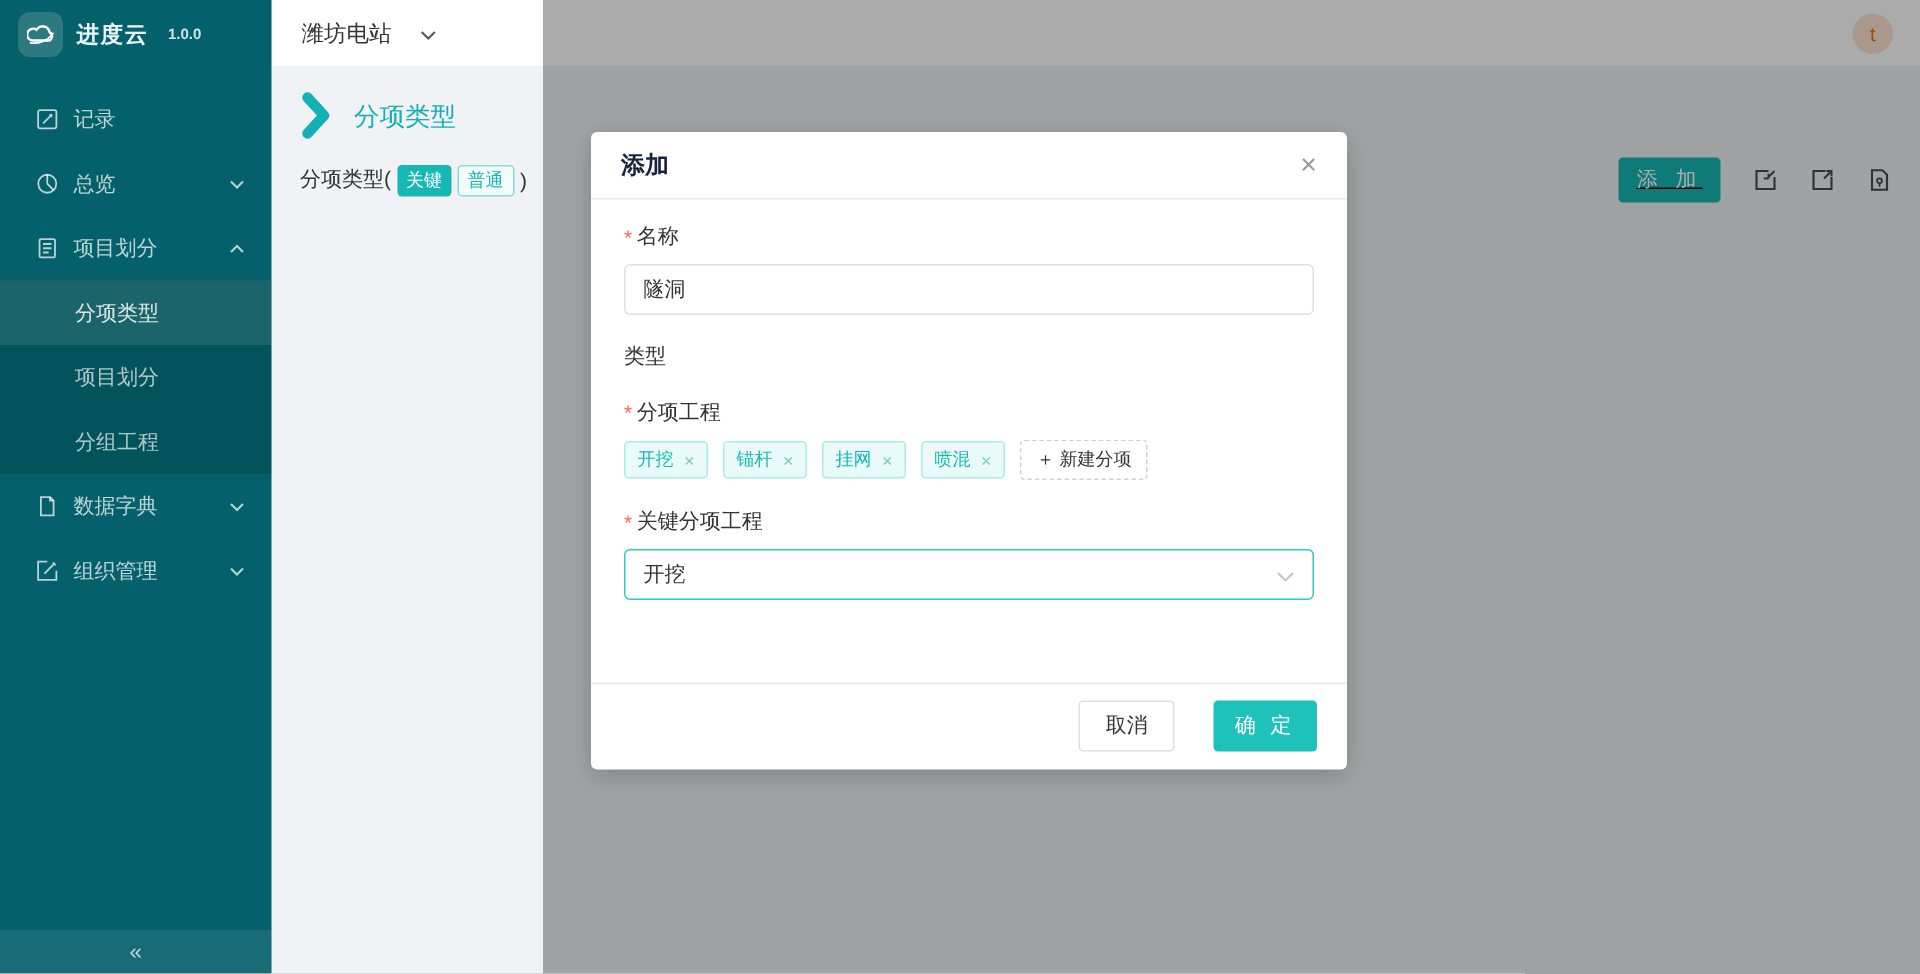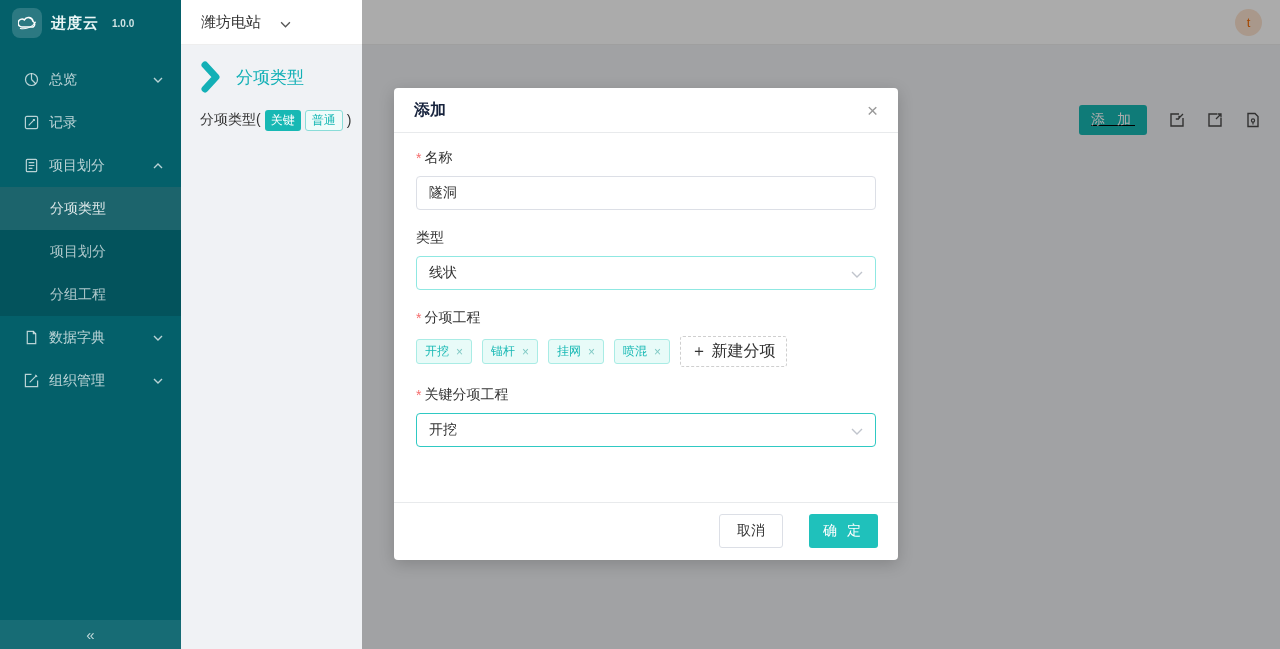--- a/index.html
+++ b/index.html
@@ -57,21 +57,21 @@
   .field { margin-bottom:19px; }
   .field-label { font-size:14px; color:#333; margin-bottom:9px; display:flex; align-items:center; gap:3px; }
   .req-mark { color:#f56c6c; font-size:14px; }
   .text-input { width:100%; height:34px; border:1px solid #dcdfe6; border-radius:4px; padding:0 12px; font-size:14px; color:#333; outline:none; font-family:"Liberation Sans",sans-serif; }
   .select-box { width:100%; height:34px; border-radius:4px; padding:0 12px; font-size:14px; color:#333; display:flex; align-items:center; justify-content:space-between; cursor:pointer; background:#fff; }
   .select-type { border:1px solid #8fe8e2; }
   .select-key { border:1px solid #2fc9c3; }
   .tags-row { display:flex; align-items:center; gap:10px; }
   .tag { display:inline-flex; align-items:center; gap:7px; background:#e8fbf8; border:1px solid #a9ece5; color:#17b8b4; font-size:12px; padding:3px 8px; border-radius:3px; }
   .tag-x { color:#7fc9c4; cursor:pointer; font-size:12px; }
-  .add-tag-btn { border:1px dashed #cfcfcf; background:#fff; color:#333; font-size:16px; padding:4px 10px; border-radius:3px; cursor:pointer; font-family:"Liberation Sans",sans-serif; }
+  .add-tag-btn { border:1px dashed #cfcfcf; background:#fff; color:#333; font-size:12px; padding:4px 10px; border-radius:3px; cursor:pointer; font-family:"Liberation Sans",sans-serif; }
   .footer-space { height:34px; }
   .modal-footer { border-top:1px solid #e8eaec; padding:11px 20px 12px; display:flex; justify-content:flex-end; gap:12px; }
   .btn-cancel { background:#fff; border:1px solid #dcdfe6; border-radius:3px; padding:7px 17px; font-size:14px; color:#333; cursor:pointer; font-family:"Liberation Sans",sans-serif; }
   .btn-confirm { background:#1fc1bb; border:none; border-radius:3px; padding:8px 14px; font-size:14px; color:#fff; letter-spacing:3px; cursor:pointer; font-family:"Liberation Sans",sans-serif;margin-left:14px; }
 </style>
 </head>
 <body>
 
 <aside class="sidebar">
   <div class="logo-row">
@@ -82,40 +82,40 @@
       </svg>
     </span>
     <span class="logo-title">进度云</span>
     <span class="logo-version">1.0.0</span>
   </div>
 
   <nav class="menu">
     <div class="menu-item">
       <span class="mi-icon">
         <svg width="15" height="15" viewBox="0 0 16 16" fill="none" stroke="currentColor" stroke-width="1.3">
+          <rect x="1.5" y="1.5" width="13" height="13" rx="1.5"></rect>
+            <path d="M5 11 L11 5 M9.5 5 H11 V6.5"></path>
+        </svg>
+      </span>
+      <span>记录</span>
+    </div>
+
+    <div class="menu-item">
+      <span class="mi-icon">
+        <svg width="15" height="15" viewBox="0 0 16 16" fill="none" stroke="currentColor" stroke-width="1.3">
           <circle cx="8" cy="8" r="6.4"></circle>
             <path d="M8 8 V1.6 M8 8 L12.5 12.5"></path>
         </svg>
       </span>
       <span>总览</span>
       <span class="chev">
         <svg width="10" height="6" viewBox="0 0 10 6" fill="none" stroke="currentColor" stroke-width="1.4">
             <path d="M1 1 L5 5 L9 1"></path>
           </svg>
       </span>
-    </div>
-
-    <div class="menu-item">
-      <span class="mi-icon">
-        <svg width="15" height="15" viewBox="0 0 16 16" fill="none" stroke="currentColor" stroke-width="1.3">
-          <rect x="1.5" y="1.5" width="13" height="13" rx="1.5"></rect>
-            <path d="M5 11 L11 5 M9.5 5 H11 V6.5"></path>
-        </svg>
-      </span>
-      <span>记录</span>
     </div>
 
     <div class="menu-item">
       <span class="mi-icon">
         <svg width="15" height="15" viewBox="0 0 16 16" fill="none" stroke="currentColor" stroke-width="1.3">
           <rect x="2.5" y="1.5" width="11" height="13" rx="1"></rect>
             <path d="M5 5 H11 M5 8 H11 M5 11 H9"></path>
         </svg>
       </span>
       <span>项目划分</span>
@@ -247,28 +247,20 @@
         <span class="req-mark">*</span>
         <span>名称</span>
       </div>
       <input class="text-input" type="text" value="隧洞" style="">
     </div>
 
     <div class="field">
       <div class="field-label">
         <span>类型</span>
       </div>
-      <div class="select-box select-type">
-        <span>线状</span>
-        <span>
-          <svg width="12" height="7" viewBox="0 0 12 7" fill="none" stroke="#c0c4cc" stroke-width="1.4">
-              <path d="M1 1 L6 6 L11 1"></path>
-            </svg>
-        </span>
-      </div>
     </div>
 
     <div class="field">
       <div class="field-label">
         <span class="req-mark">*</span>
         <span>分项工程</span>
       </div>
       <div class="tags-row">
         <span class="tag">
           <span>开挖</span>

